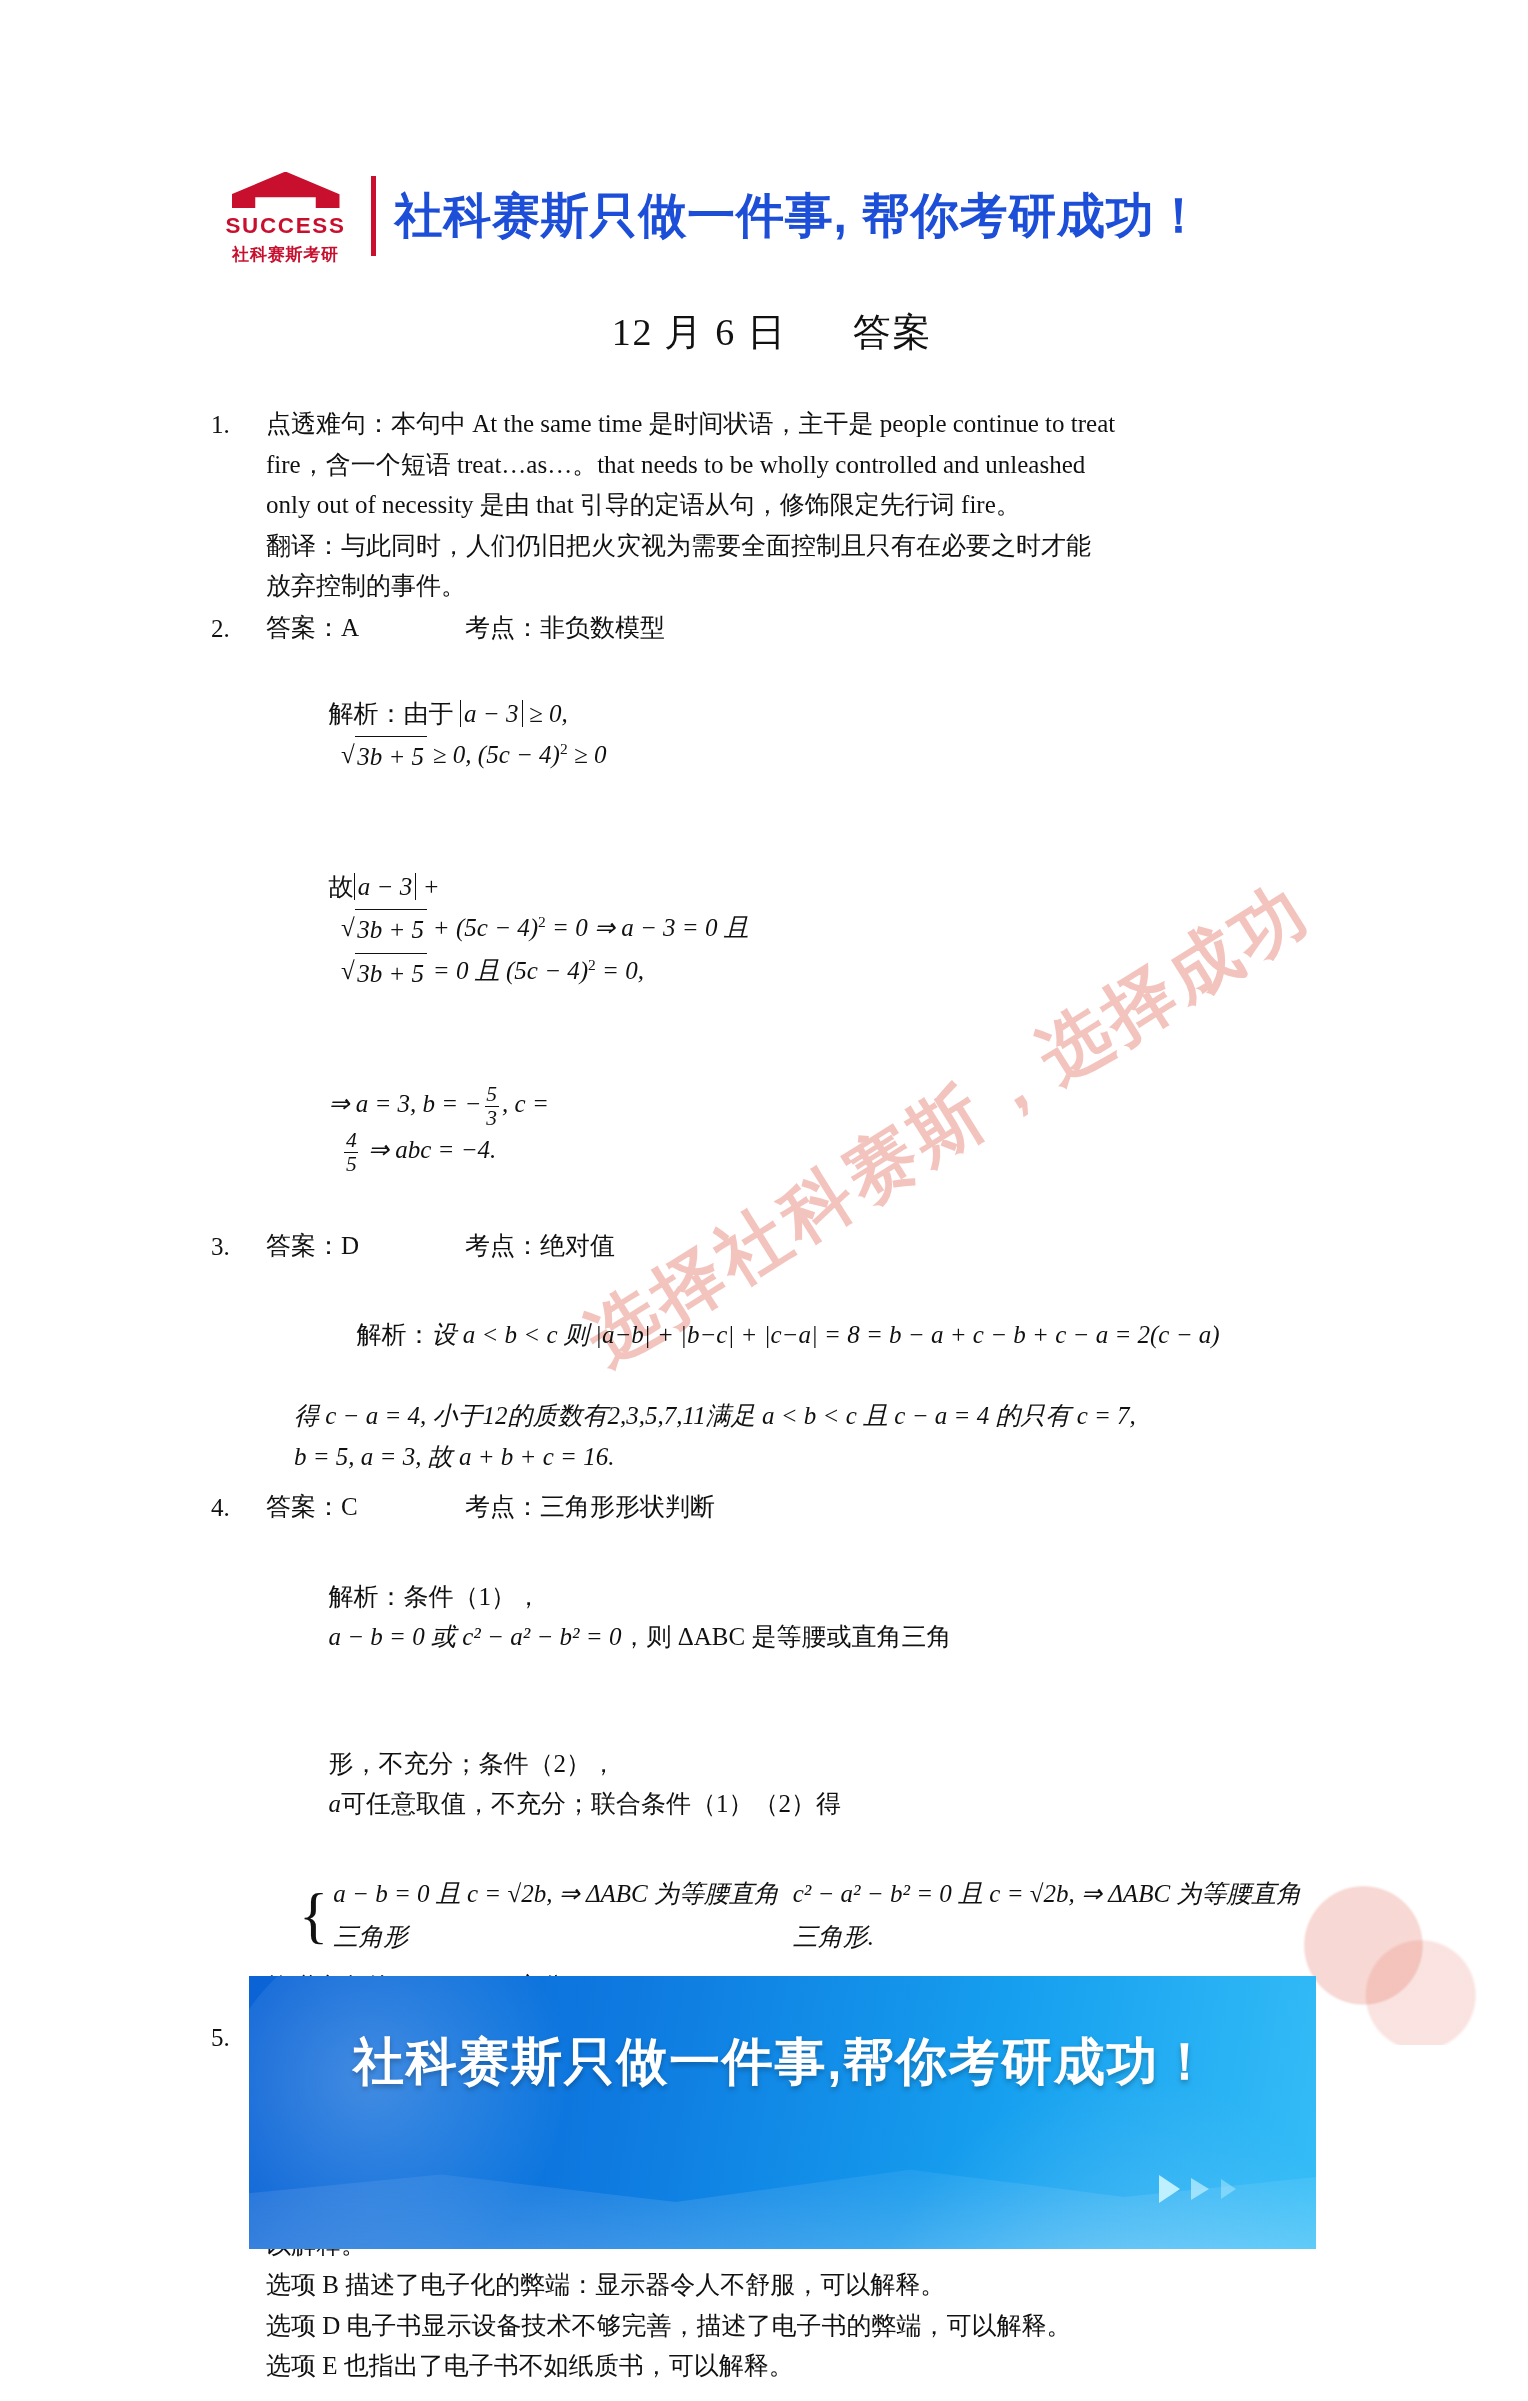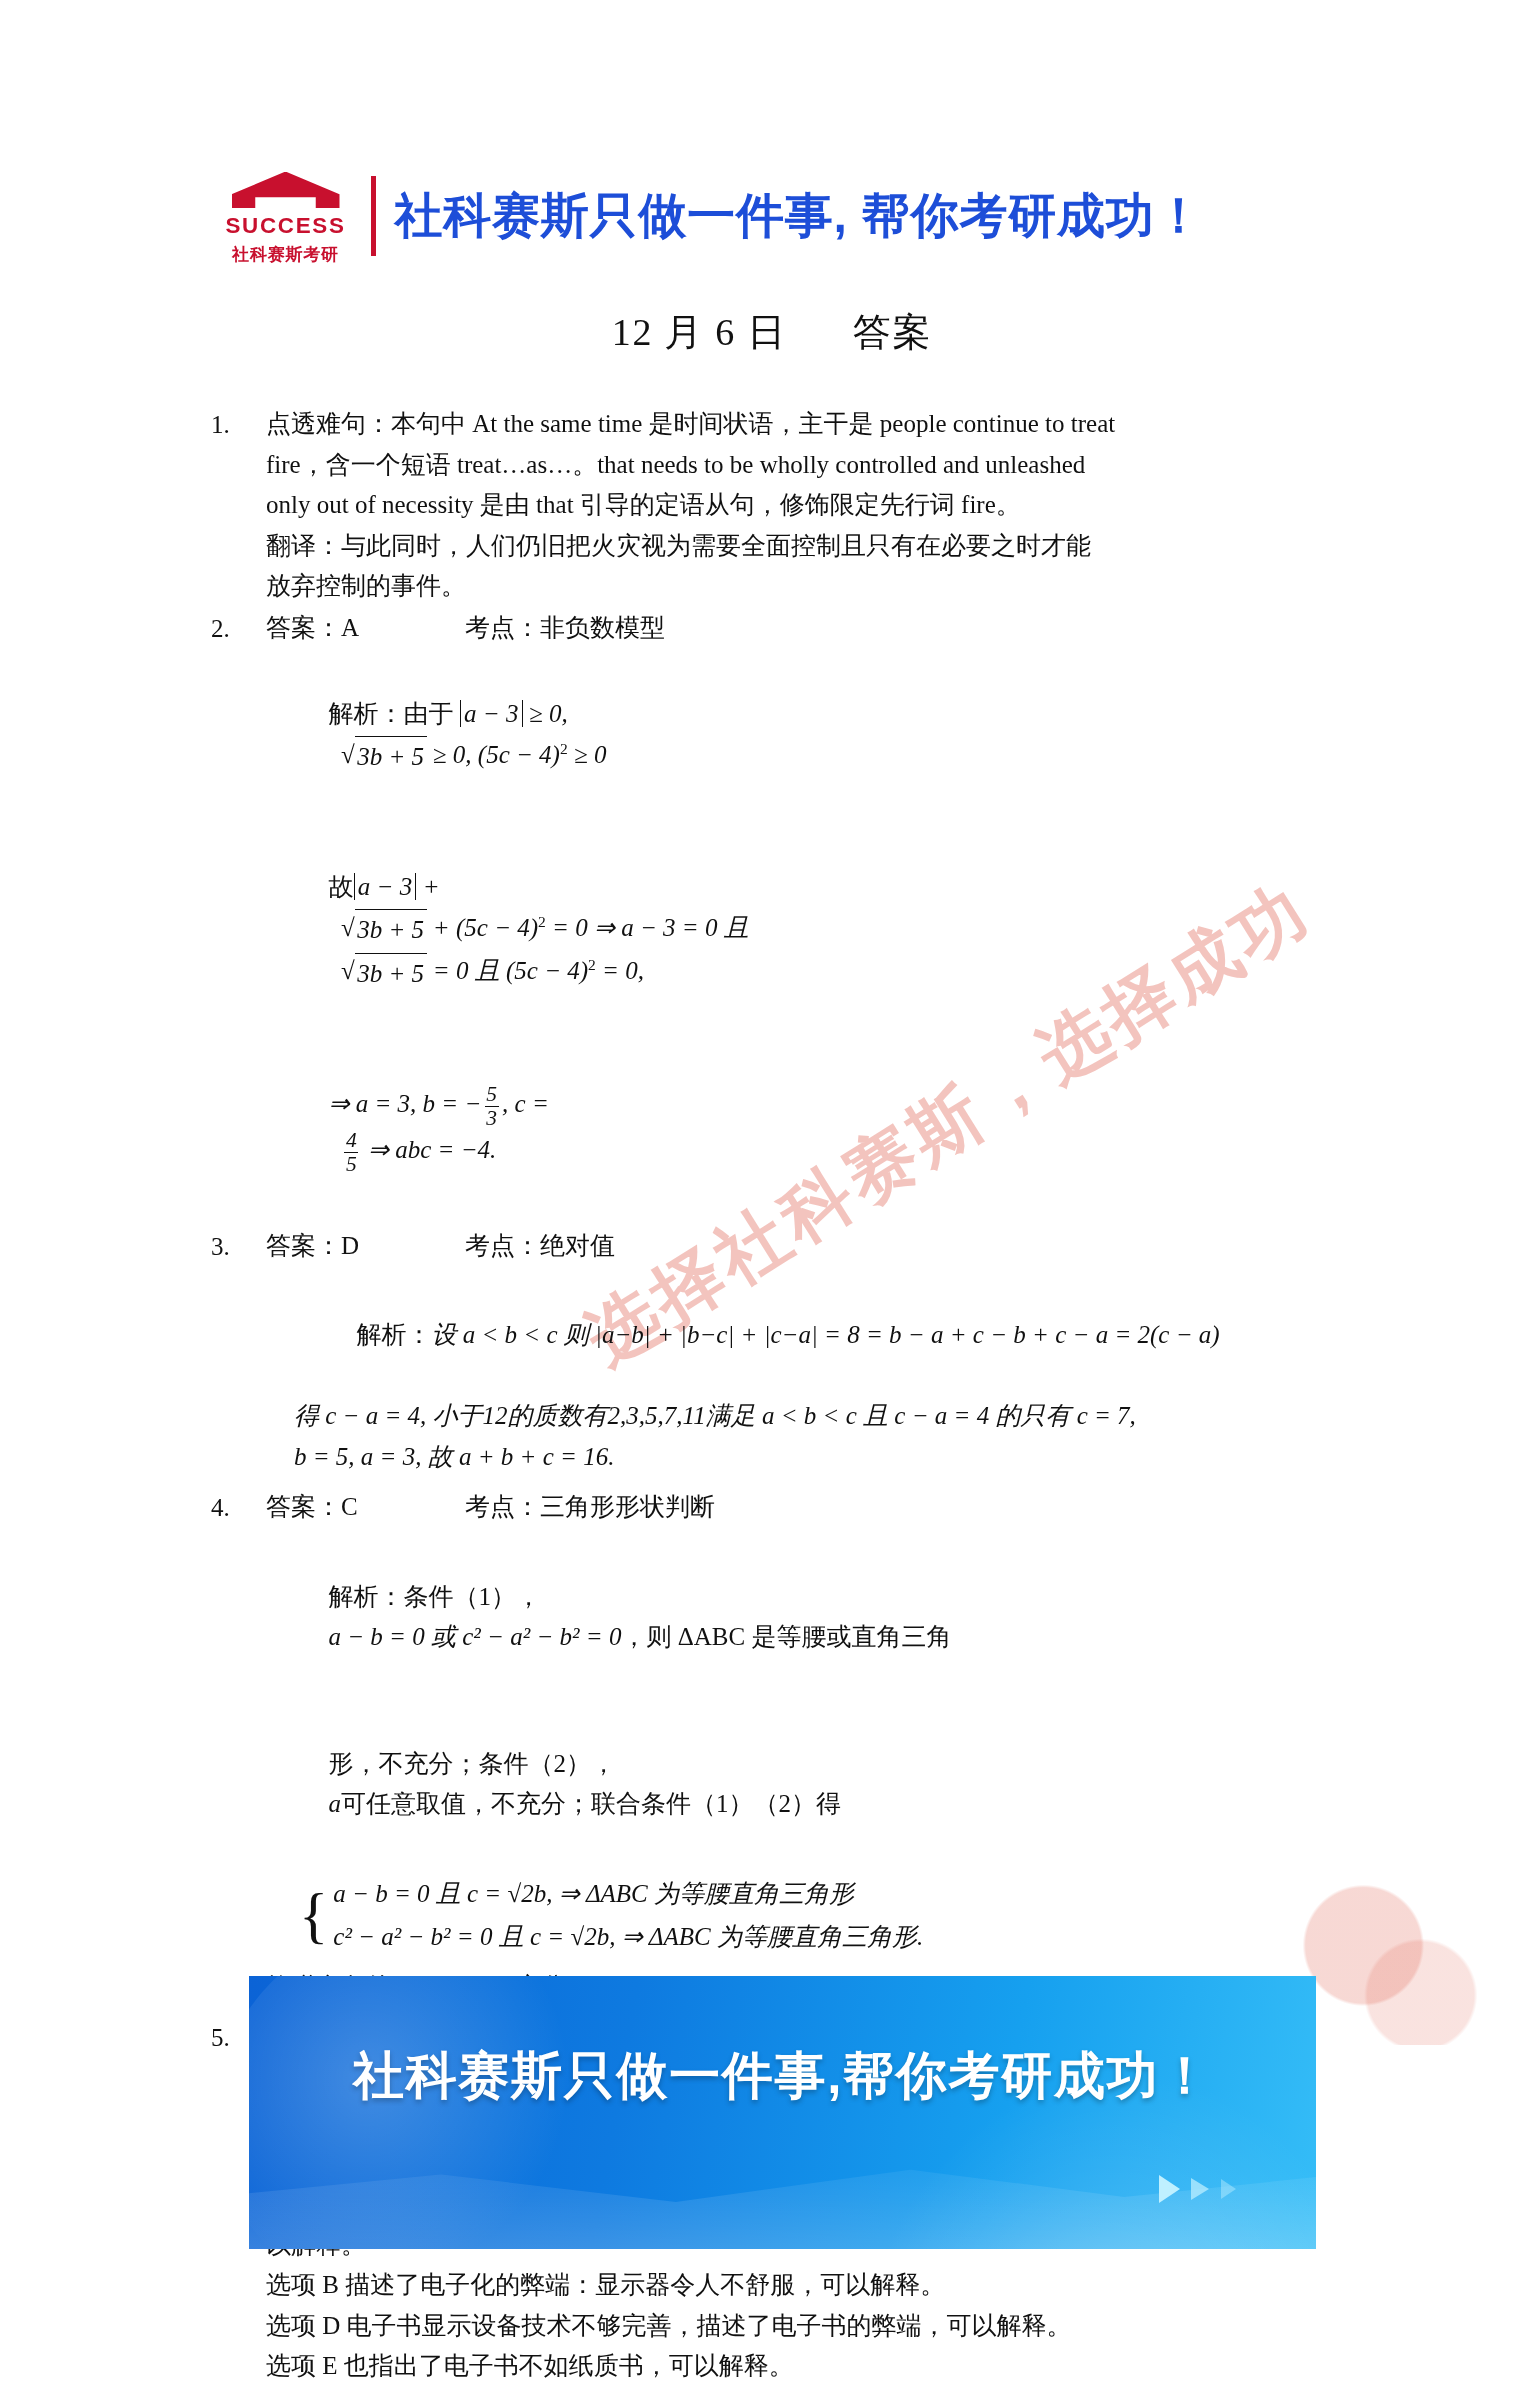--- a/index.html
+++ b/index.html
@@ -96,21 +96,21 @@
     display:inline-flex; flex-direction:column; align-items:center;
     vertical-align:middle; margin:0 3.3px; font-style:italic;
   }
   .frac .n { line-height:1.05; font-size:0.86em; padding:0 1.7px; }
   .frac .d { line-height:1.05; font-size:0.86em; border-top:1.3px solid #111; padding:0 1.7px; }
   .brace-row { display:flex; align-items:stretch; padding-left:33px; }
   .brace {
     font-size:61px; line-height:0.9; font-family:"Liberation Serif", serif;
     display:flex; align-items:center; margin-right:5px;
   }
-  .brace-lines { display:flex; flex-direction:column; justify-content:center; }
+  .brace-lines { display:flex; flex-direction:row; justify-content:center; }
   .brace-lines > div { line-height:1.7; }
 
   
   .watermark {
     position:absolute;
     left:530px; top:1077px;
     transform:rotate(-32deg);
     font-family:"Liberation Sans", sans-serif;
     font-weight:bold;
     font-size:71px;
@@ -150,21 +150,21 @@
     width:580px; height:348px;
     border-radius:50% 50% 0 0;
     background:radial-gradient(ellipse at 50% 100%, rgba(255,255,255,0.26), rgba(255,255,255,0) 66%);
   }
   .banner-wave {
     position:absolute; left:0; right:0; bottom:0; height:124px;
     background:linear-gradient(180deg, rgba(255,255,255,0) 0%, rgba(255,255,255,0.10) 60%, rgba(255,255,255,0.18) 100%);
     clip-path:polygon(0 55%, 18% 40%, 40% 62%, 62% 36%, 82% 58%, 100% 42%, 100% 100%, 0 100%);
   }
   .banner-text {
-    position:absolute; left:0; right:0; top:66px;
+    position:absolute; left:0; right:0; top:52px;
     text-align:center;
     font-family:"Liberation Sans", sans-serif;
     font-weight:bold;
     font-size:51px;
     color:#ffffff;
     letter-spacing:1.7px;
     text-shadow:0 2.5px 5px rgba(0,0,0,0.25);
     z-index:3;
   }
   .banner-arrows {

